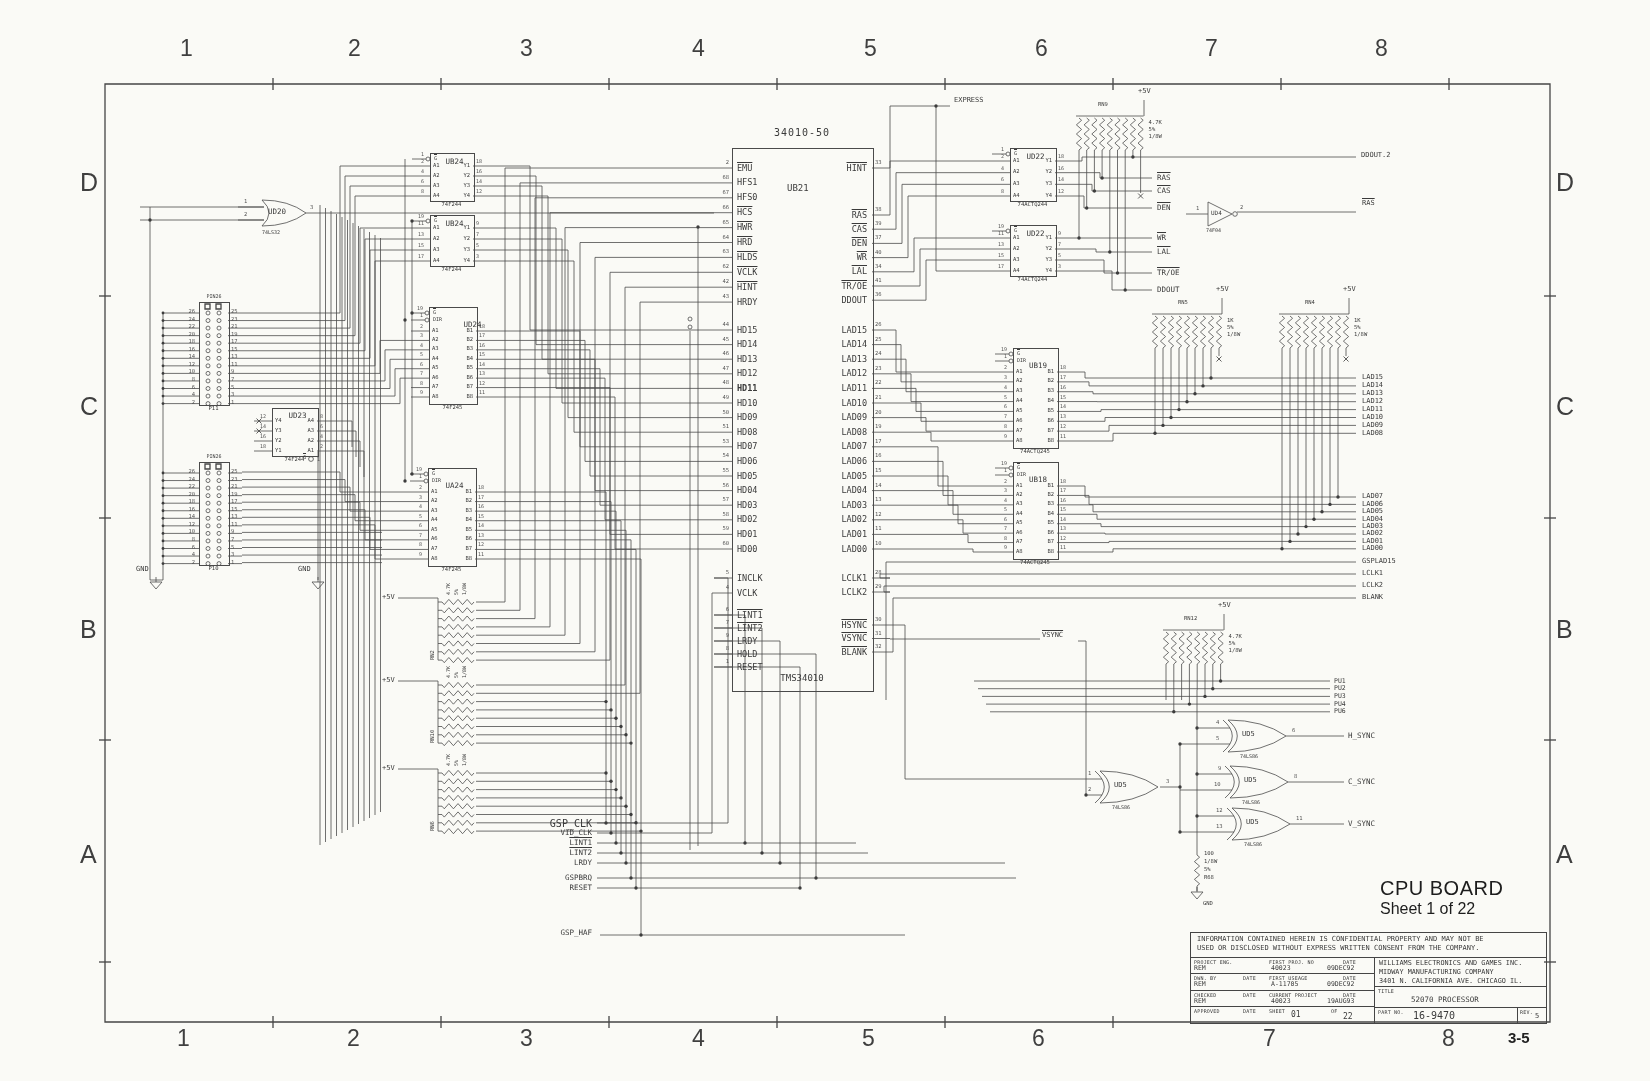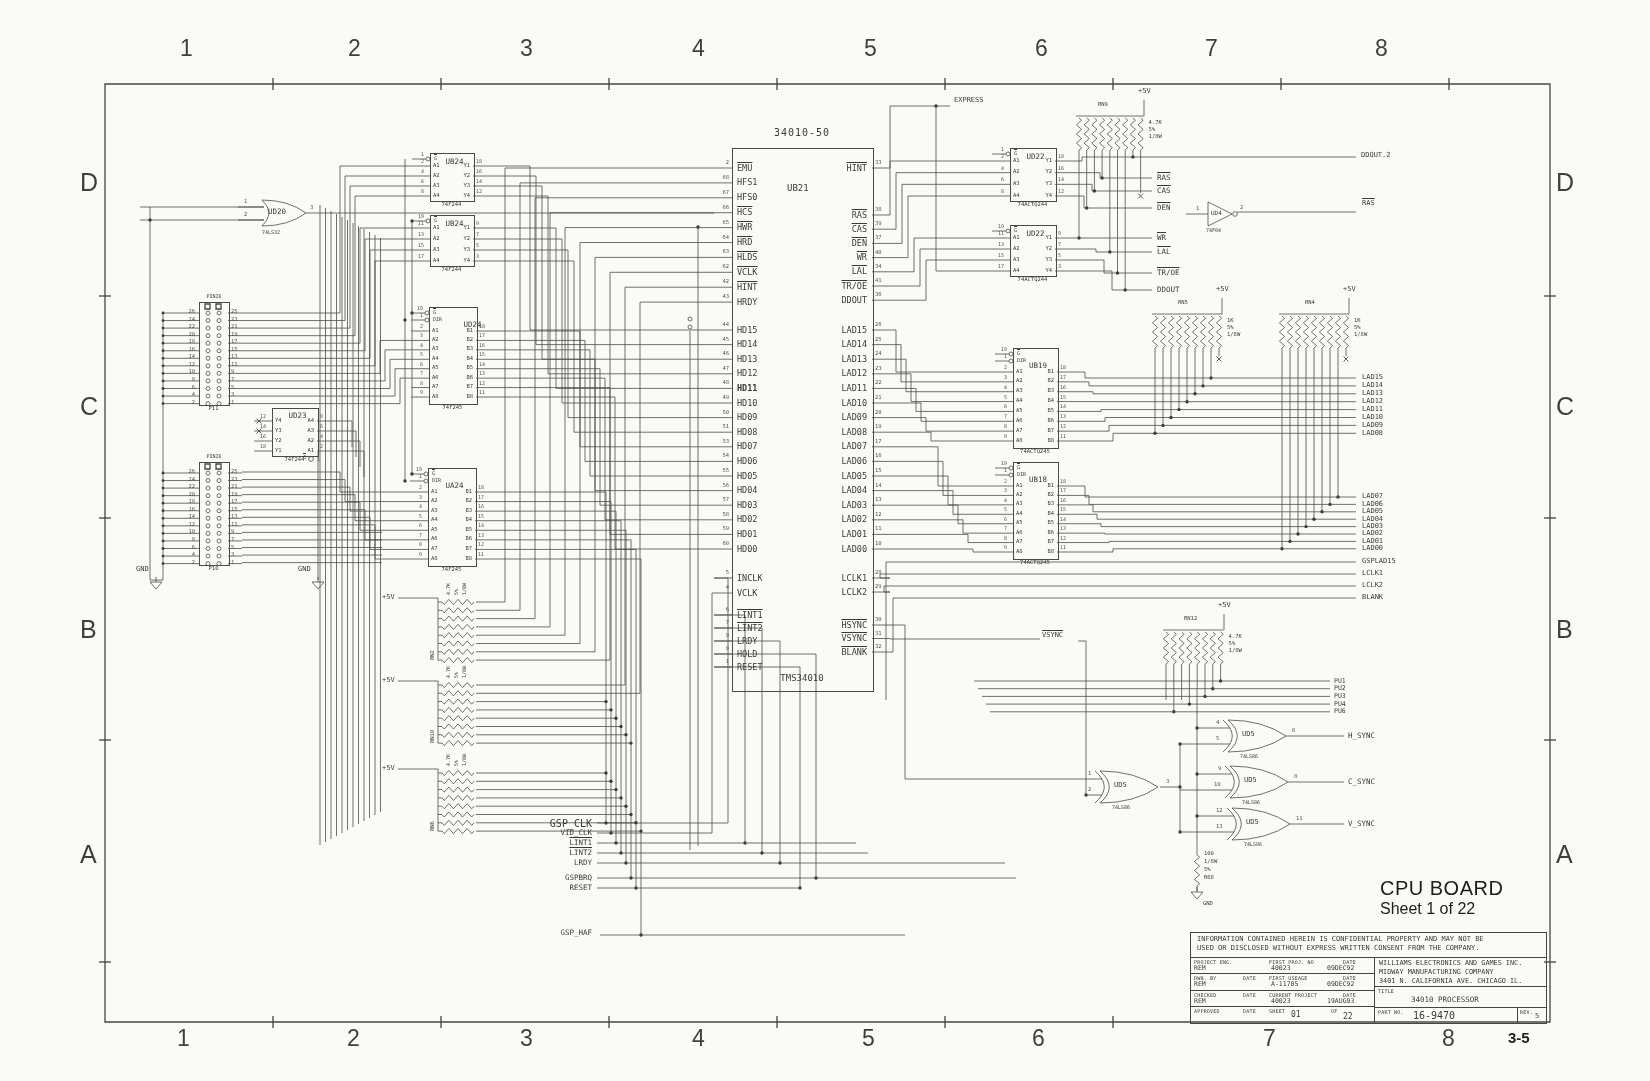--- a/index.html
+++ b/index.html
@@ -876,21 +876,21 @@
     <div class="cell lbl5" style="left:78px;top:75px;">SHEET</div>
     <div class="cell t" style="left:100px;top:78px;font-size:8px;">01</div>
     <div class="cell lbl5" style="left:140px;top:75px;">OF</div>
     <div class="cell t" style="left:152px;top:80px;font-size:8px;">22</div>
 
     <div class="cell t" style="left:188px;top:27px;font-size:6.8px;text-align:center;">WILLIAMS ELECTRONICS AND GAMES INC.</div>
     <div class="cell t" style="left:188px;top:36px;font-size:6.8px;">MIDWAY MANUFACTURING COMPANY</div>
     <div class="cell t" style="left:188px;top:45px;font-size:6.8px;">3401 N. CALIFORNIA AVE. CHICAGO IL.</div>
     <div class="cell" style="left:183px;top:53px;width:172px;border-top:1px solid #454545;"></div>
     <div class="cell lbl5" style="left:187px;top:55px;">TITLE</div>
-    <div class="cell t" style="left:220px;top:63px;font-size:7.5px;">34010 PROCESSOR</div>
+    <div class="cell t" style="left:220px;top:63px;font-size:7.5px;">52070 PROCESSOR</div>
     <div class="cell" style="left:183px;top:74px;width:172px;border-top:1px solid #454545;"></div>
     <div class="cell" style="left:326px;top:74px;height:16px;border-left:1px solid #454545;"></div>
     <div class="cell lbl5" style="left:187px;top:76px;">PART NO.</div>
     <div class="cell t" style="left:222px;top:78px;font-size:10px;">16-9470</div>
     <div class="cell lbl5" style="left:329px;top:76px;">REV.</div>
     <div class="cell t" style="left:344px;top:80px;font-size:7px;">5</div>
   </div>
 <div class="t" style="left: 180px; top: 36px; font-size: 23px; color: rgb(63, 63, 63); font-family: &quot;Liberation Sans&quot;, sans-serif;">1</div>
     <div class="t" style="left: 348px; top: 36px; font-size: 23px; color: rgb(63, 63, 63); font-family: &quot;Liberation Sans&quot;, sans-serif;">2</div>
     <div class="t" style="left: 520px; top: 36px; font-size: 23px; color: rgb(63, 63, 63); font-family: &quot;Liberation Sans&quot;, sans-serif;">3</div>

